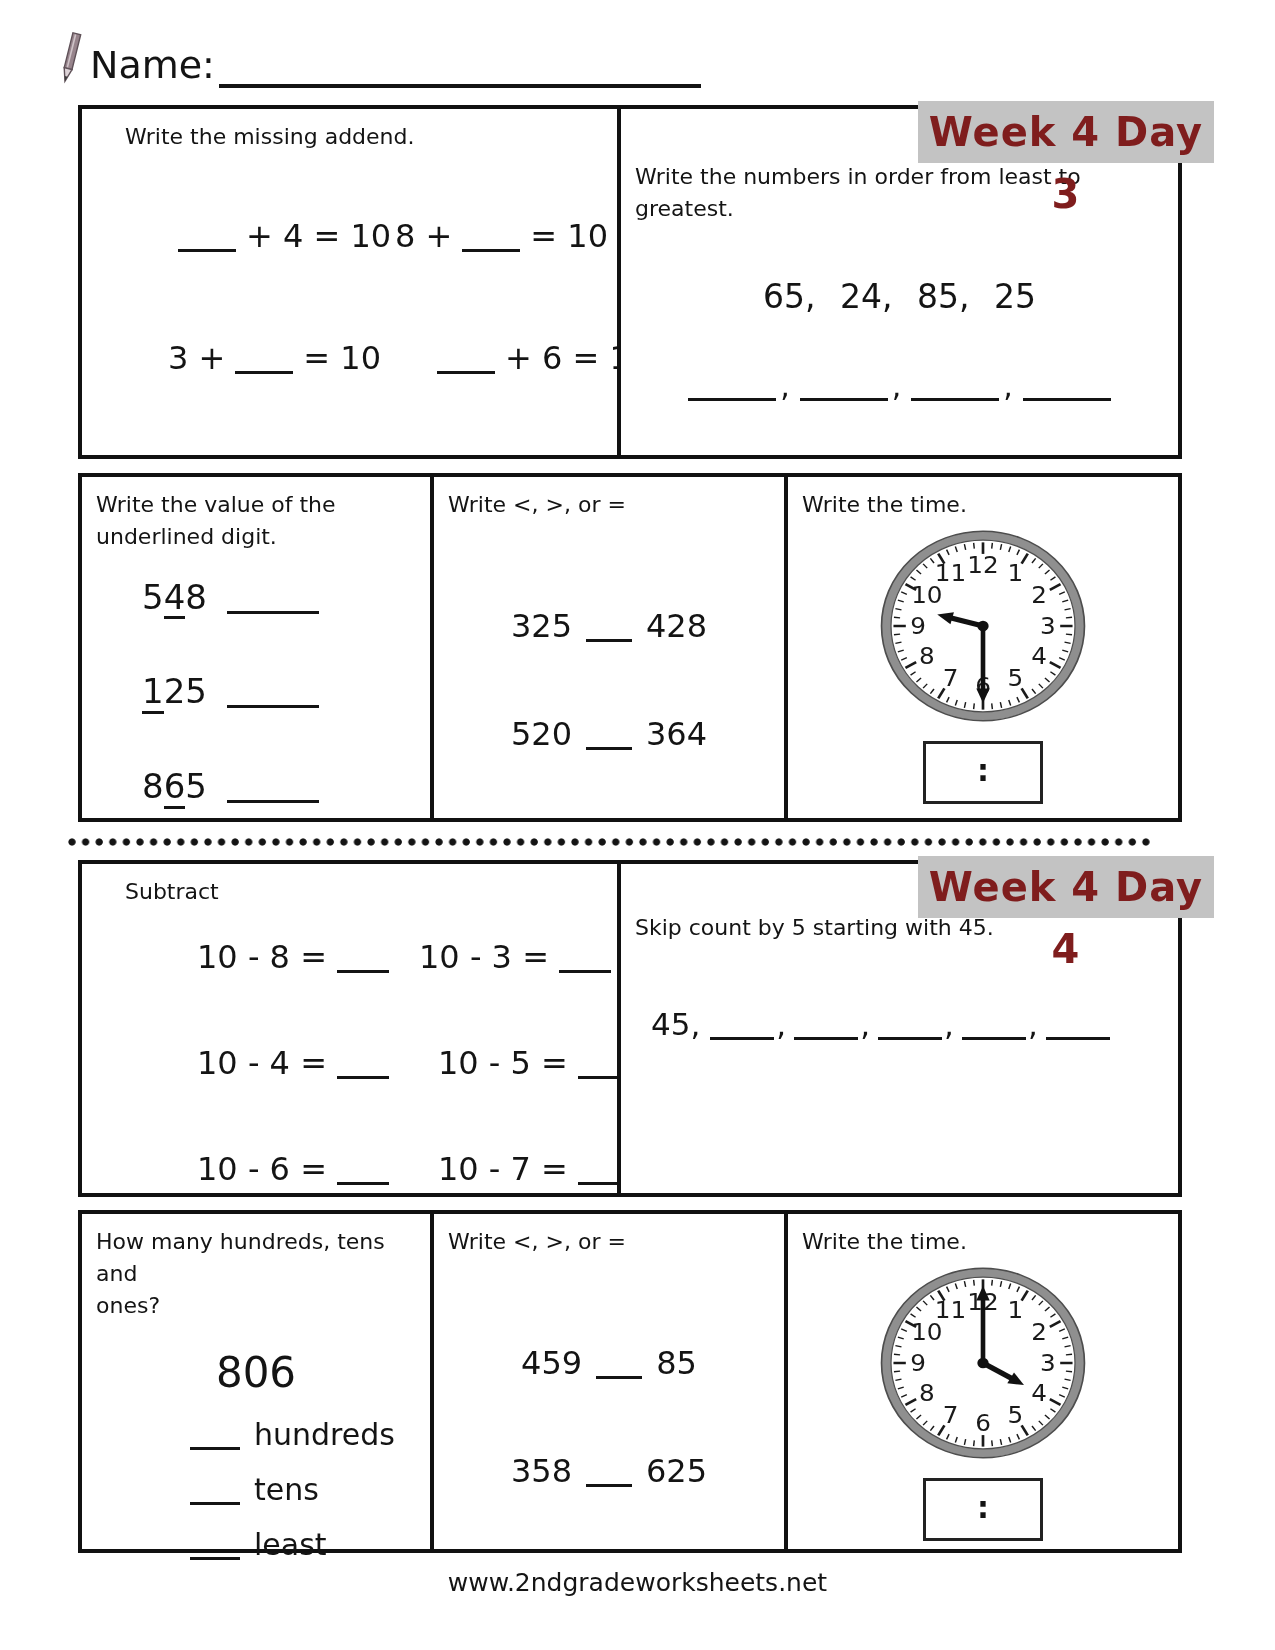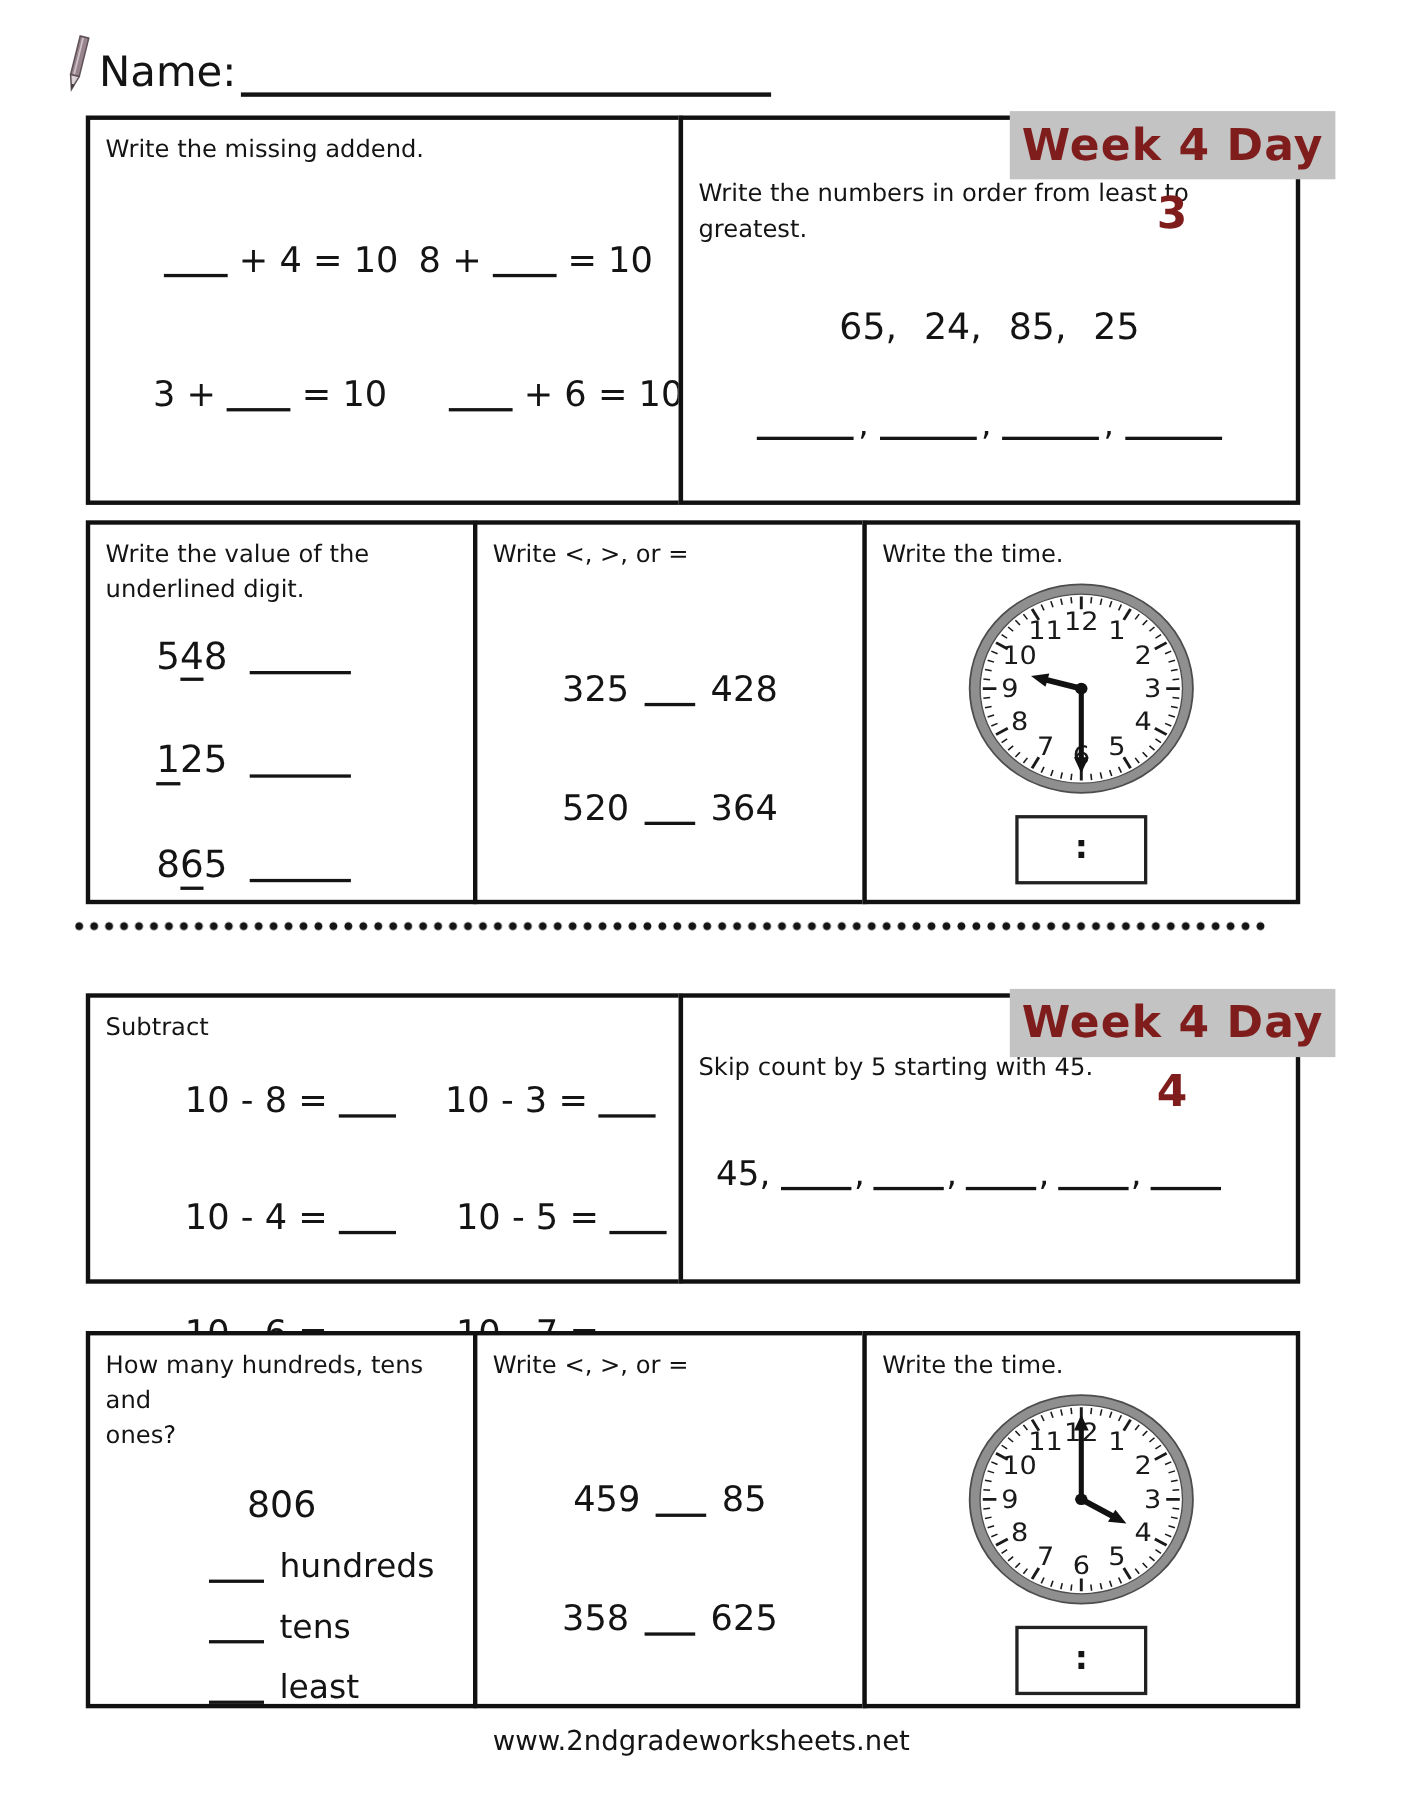--- a/index.html
+++ b/index.html
@@ -11,25 +11,25 @@
   
   .name-row { position:absolute; top:28px; left:56px; display:flex; align-items:flex-end; }
   .pencil { margin-right:4px; margin-bottom:2px; }
   .name-label { font-size:38px; line-height:1; padding-bottom:4px; }
   .name-line { display:inline-block; width:482px; border-bottom:4px solid #141414; height:40px; margin-left:4px; }
 
   
   .row { position:absolute; left:78px; width:1104px; display:flex; }
   .row1 { top:105px; height:354px; }
   .row2 { top:473px; height:349px; }
-  .row3 { top:903px; height:264px; }
+  .row3 { top:860px; height:337px; }
   .row4 { top:1210px; height:343px; }
   .box { border:4px solid #111; background:#fff; position:relative; box-sizing:border-box; }
   .box + .box { margin-left:-4px; }
-  .w-big { width:543px; flex:0 0 auto; }
+  .w-big { width:543px; flex:0 0 auto;padding-left:29px; }
   .w-rest { flex:1 1 auto; }
   .w-c1 { width:356px; flex:0 0 auto; }
   .w-c2 { width:358px; flex:0 0 auto; }
   .w-c3 { flex:1 1 auto; }
 
   .instr { font-size:22px; padding:12px 0 0 14px; line-height:1.45; }
 
   
   .day-tag {
     position:absolute; top:-8px; right:-36px; width:296px; height:62px;
@@ -78,21 +78,21 @@
   .sub-row .prob { width:48%; white-space:nowrap;margin-left:19px; }
   .sub-row1 { margin-top:30px; }
   .sub-rowN { margin-top:68px;gap:20px; }
 
   
   .skip-line { margin-top:62px; padding-left:30px; font-size:31px; white-space:nowrap; }
   .skip-line .comma { margin:0 8px 0 2px; }
   .skip-start { margin-right:10px; }
 
   
-  .pv-number { text-align:center; font-size:33px; margin-top:26px; }
+  .pv-number { text-align:center; font-size:42px; margin-top:26px; }
   .pv-rows { margin-left:108px; margin-top:18px; font-size:30px; }
   .pv-row { margin-top:20px; white-space:nowrap; }
   .pv-row .blank { margin-right:14px; }
 
   
   .dotted {
     position:absolute; left:68px; top:838px; width:1084px; height:8px;
     background-image:radial-gradient(circle at 4px 4px, #141414 3.2px, transparent 4px);
     background-size:13.6px 8px; background-repeat:repeat-x;
   }

